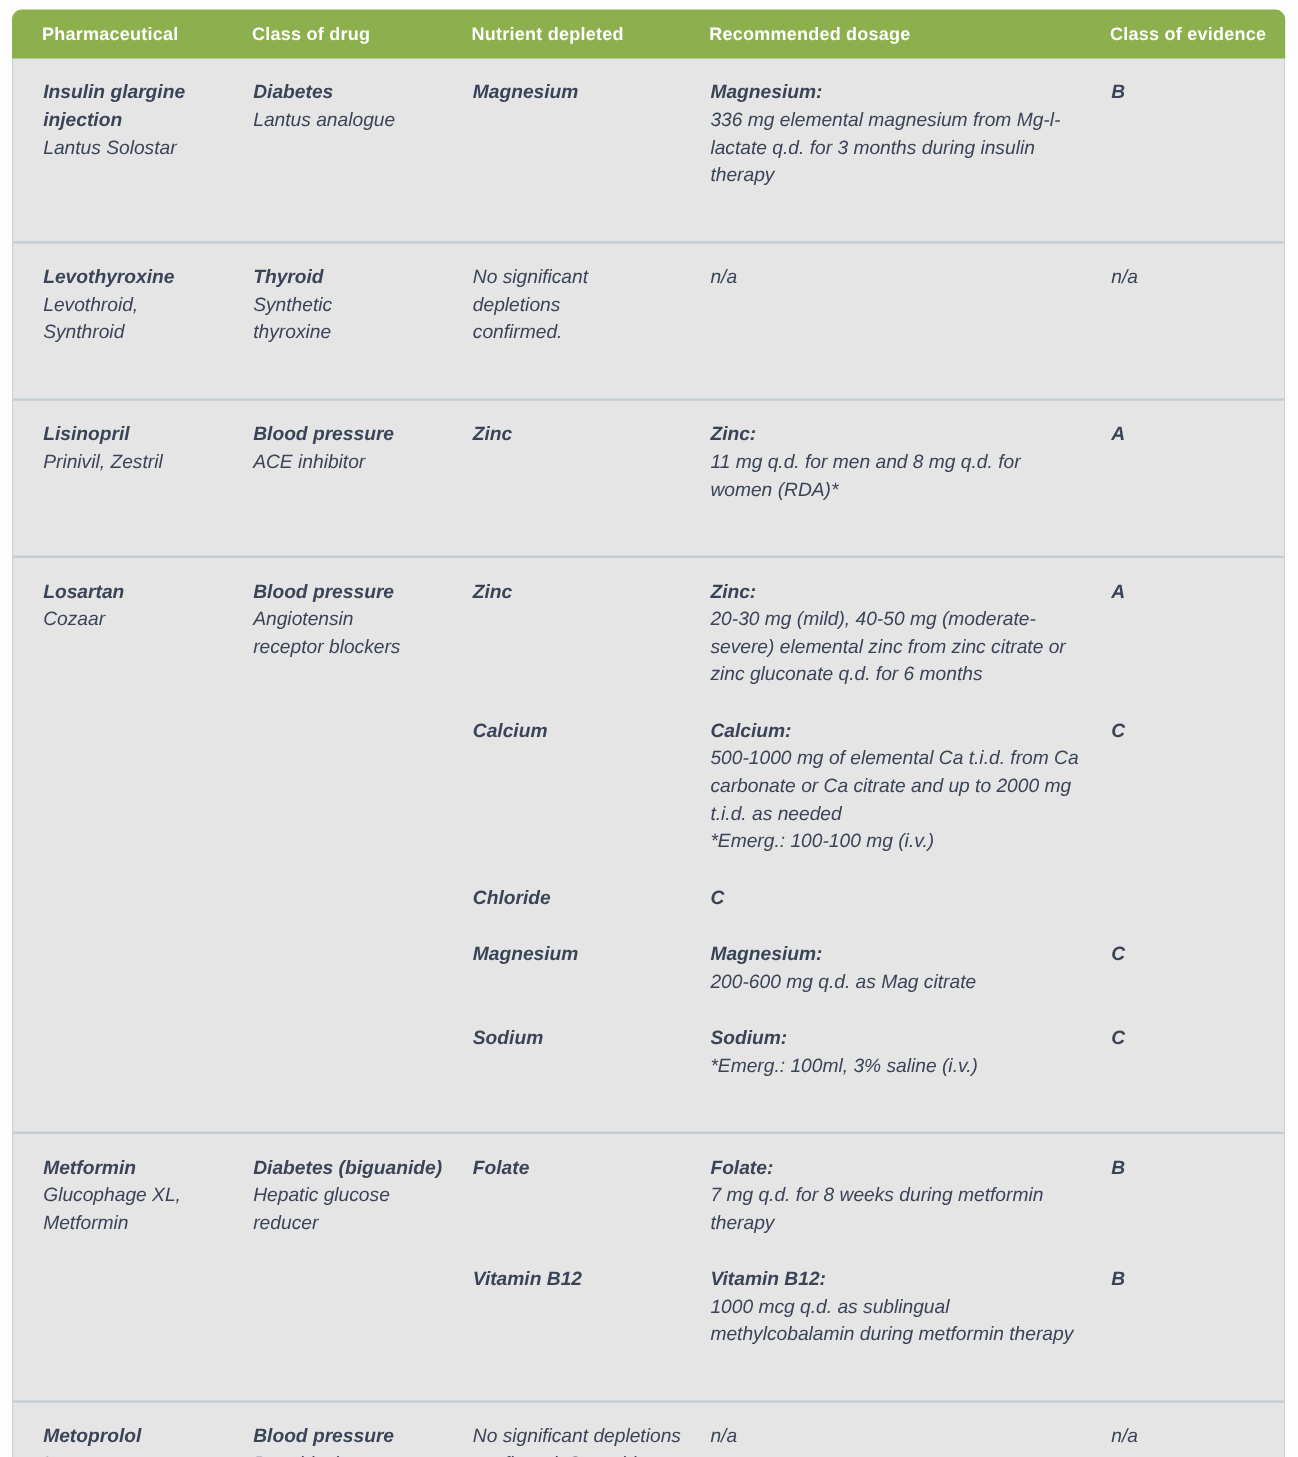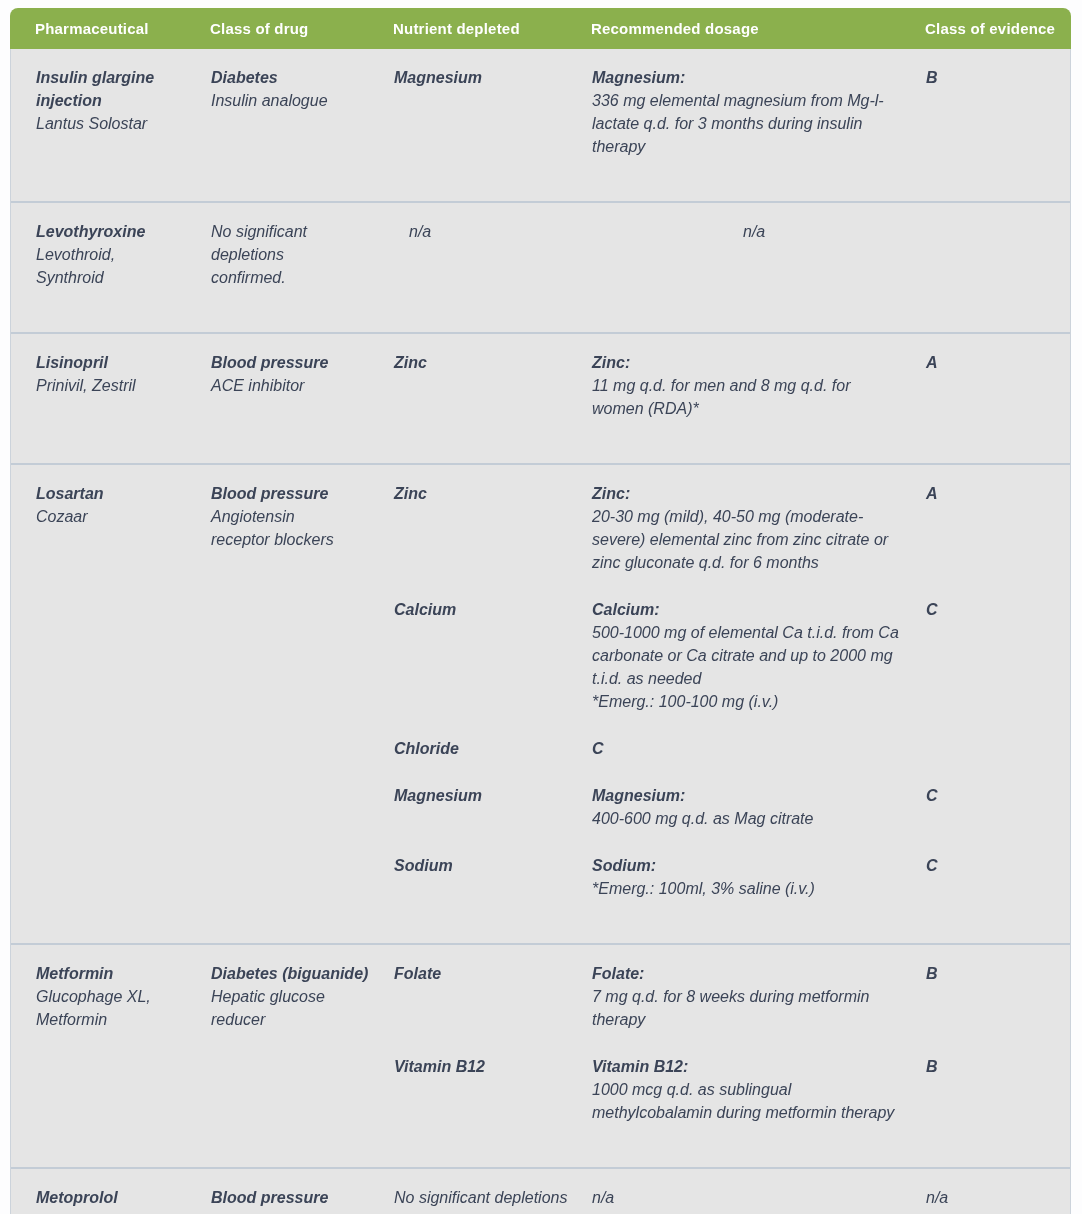--- a/index.html
+++ b/index.html
@@ -71,40 +71,45 @@
         <div class="th">Class of evidence</div>
       </div>
     <div class="tbody" id="tbody">
   <div class="row">
     <div class="cell">
       <div class="b pre">Insulin glargine injection</div>
       <div class="pre">Lantus Solostar</div>
     </div>
     <div class="cell">
       <div class="b pre">Diabetes</div>
-      <div class="pre">Insulin analogue</div>
+      <div class="pre">Lantus analogue</div>
     </div>
     <div class="deps">
   <div class="dep">
     <div class="nutrient b pre">Magnesium</div>
     <div class="dosage">
       <div class="b">Magnesium:</div>
       <div class="pre">336 mg elemental magnesium from Mg-l-lactate q.d. for 3 months during insulin therapy</div>
     </div>
     <div class="evidence b">B</div>
   </div>
 </div>
   </div>
 
   <div class="row">
     <div class="cell">
       <div class="b pre">Levothyroxine</div>
       <div class="pre">Levothroid,
 Synthroid</div>
     </div>
+    <div class="cell">
+      <div class="b pre">Thyroid</div>
+      <div class="pre">Synthetic
+thyroxine</div>
+    </div>
     <div class="deps">
   <div class="dep">
     <div class="nutrient pre">No significant
 depletions
 confirmed.</div>
     <div class="dosage">
 
       <div class="pre">n/a</div>
     </div>
     <div class="evidence">n/a</div>
@@ -165,21 +170,21 @@
 
   <div class="dep">
     <div class="nutrient b pre">Chloride</div>
     <div class="evidence b">C</div>
   </div>
 
   <div class="dep">
     <div class="nutrient b pre">Magnesium</div>
     <div class="dosage">
       <div class="b">Magnesium:</div>
-      <div class="pre">400-600 mg q.d. as Mag citrate</div>
+      <div class="pre">200-600 mg q.d. as Mag citrate</div>
     </div>
     <div class="evidence b">C</div>
   </div>
 
   <div class="dep">
     <div class="nutrient b pre">Sodium</div>
     <div class="dosage">
       <div class="b">Sodium:</div>
       <div class="pre">*Emerg.: 100ml, 3% saline (i.v.)</div>
     </div>

